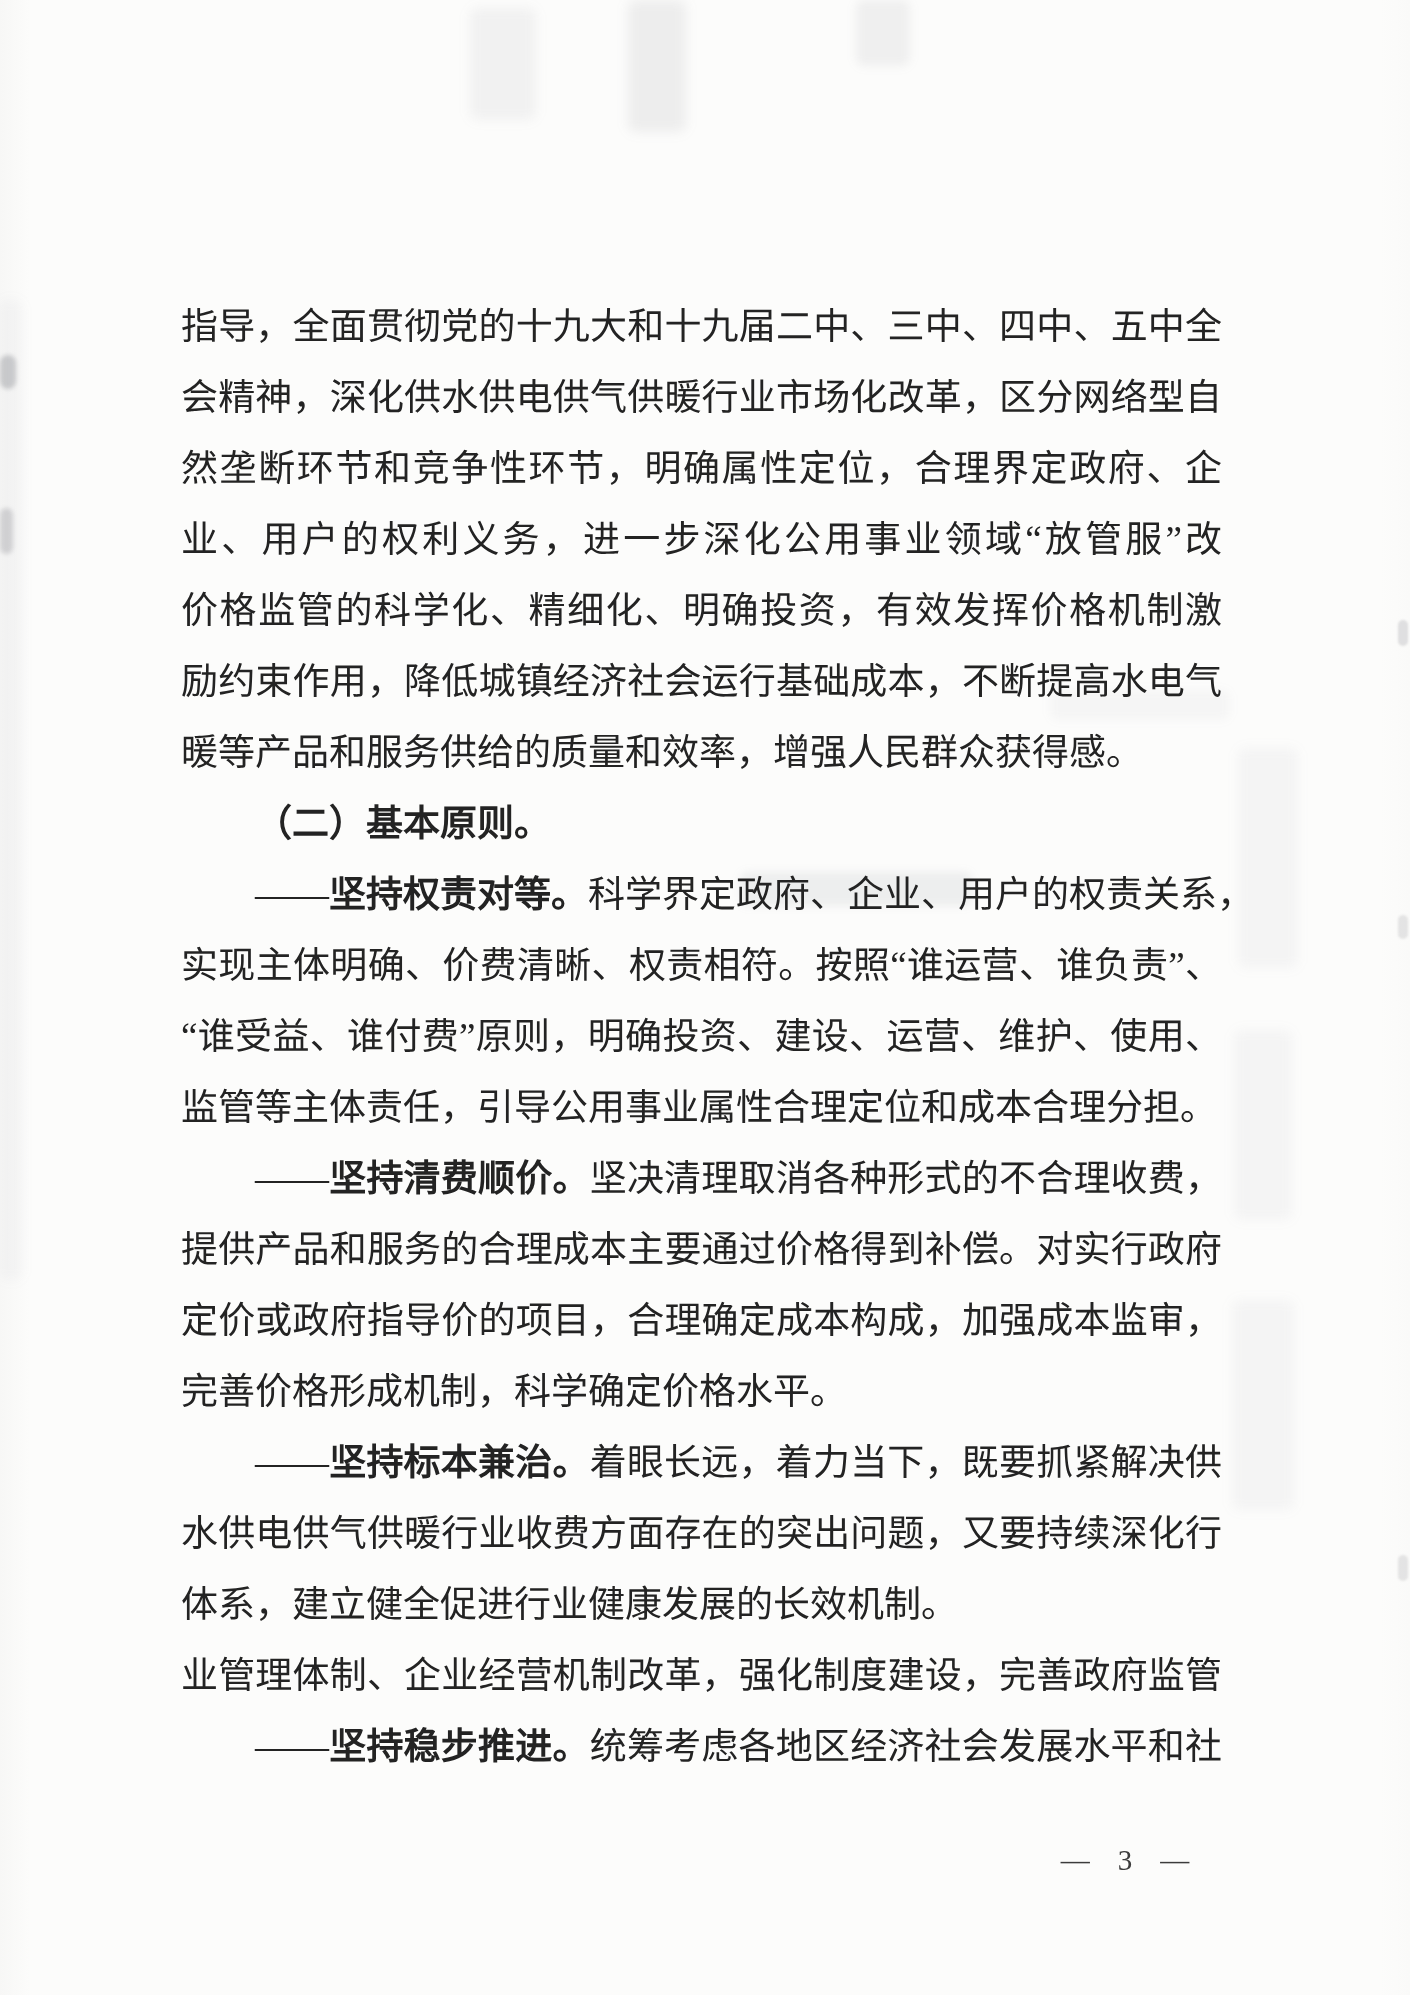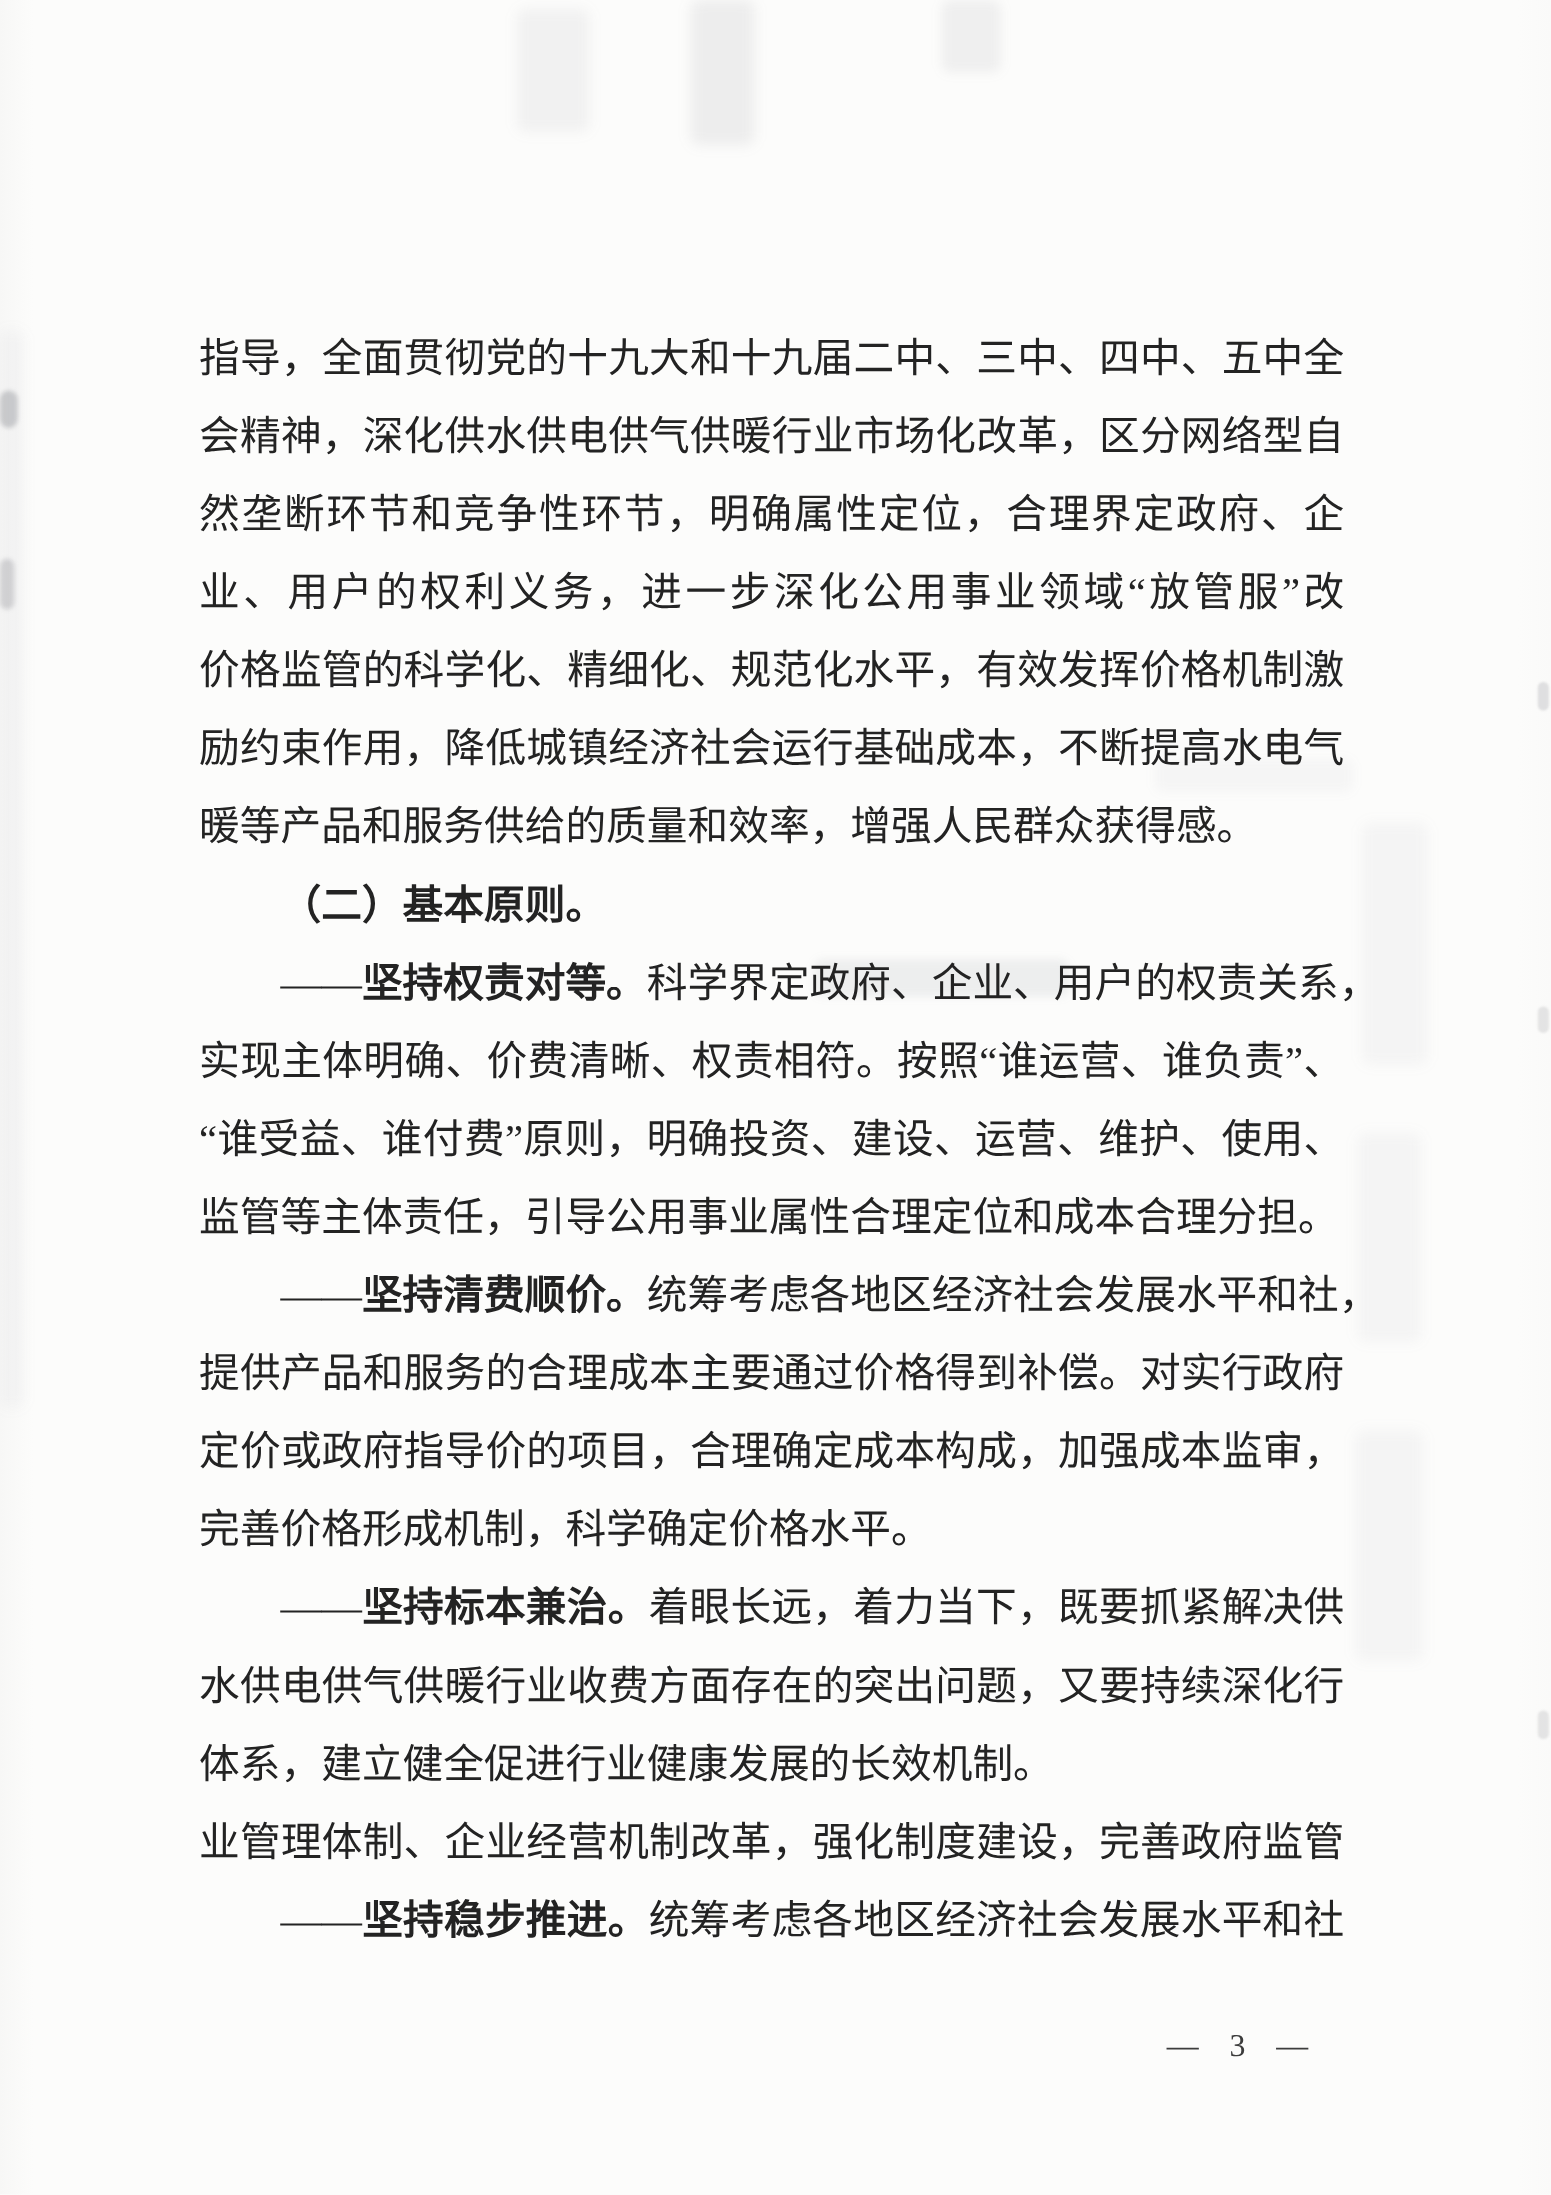--- a/index.html
+++ b/index.html
@@ -59,29 +59,29 @@
   <div class="smudge s11"></div>
   <div class="smudge s12"></div>
   <div class="smudge s13"></div>
   <div class="smudge s14"></div>
 
   <main class="text-block" id="text-block">
       <div class="line justify"><span>指导，全面贯彻党的十九大和十九届二中、三中、四中、五中全</span></div>
       <div class="line justify"><span>会精神，深化供水供电供气供暖行业市场化改革，区分网络型自</span></div>
       <div class="line justify"><span>然垄断环节和竞争性环节，明确属性定位，合理界定政府、企</span></div>
       <div class="line justify"><span>业、用户的权利义务，进一步深化公用事业领域“放管服”改</span></div>
-      <div class="line justify"><span>价格监管的科学化、精细化、规范化水平，有效发挥价格机制激</span></div>
+      <div class="line justify"><span>价格监管的科学化、精细化、明确投资，有效发挥价格机制激</span></div>
       <div class="line justify"><span>励约束作用，降低城镇经济社会运行基础成本，不断提高水电气</span></div>
       <div class="line"><span>暖等产品和服务供给的质量和效率，增强人民群众获得感。</span></div>
       <div class="line indent"><span class="bold">（二）基本原则。</span></div>
       <div class="line justify indent"><span>——</span><span class="bold">坚持权责对等。</span><span>科学界定政府、企业、用户的权责关系，</span></div>
       <div class="line justify"><span>实现主体明确、价费清晰、权责相符。按照“谁运营、谁负责”、</span></div>
       <div class="line justify"><span>“谁受益、谁付费”原则，明确投资、建设、运营、维护、使用、</span></div>
       <div class="line"><span>监管等主体责任，引导公用事业属性合理定位和成本合理分担。</span></div>
-      <div class="line justify indent"><span>——</span><span class="bold">坚持清费顺价。</span><span>统筹考虑各地区经济社会发展水平和社，</span></div>
+      <div class="line justify indent"><span>——</span><span class="bold">坚持清费顺价。</span><span>坚决清理取消各种形式的不合理收费，</span></div>
       <div class="line justify"><span>提供产品和服务的合理成本主要通过价格得到补偿。对实行政府</span></div>
       <div class="line justify"><span>定价或政府指导价的项目，合理确定成本构成，加强成本监审，</span></div>
       <div class="line"><span>完善价格形成机制，科学确定价格水平。</span></div>
       <div class="line justify indent"><span>——</span><span class="bold">坚持标本兼治。</span><span>着眼长远，着力当下，既要抓紧解决供</span></div>
       <div class="line justify"><span>水供电供气供暖行业收费方面存在的突出问题，又要持续深化行</span></div>
       <div class="line"><span>体系，建立健全促进行业健康发展的长效机制。</span></div>
       <div class="line justify"><span>业管理体制、企业经营机制改革，强化制度建设，完善政府监管</span></div>
       <div class="line justify indent"><span>——</span><span class="bold">坚持稳步推进。</span><span>统筹考虑各地区经济社会发展水平和社</span></div>
     </main>
 

